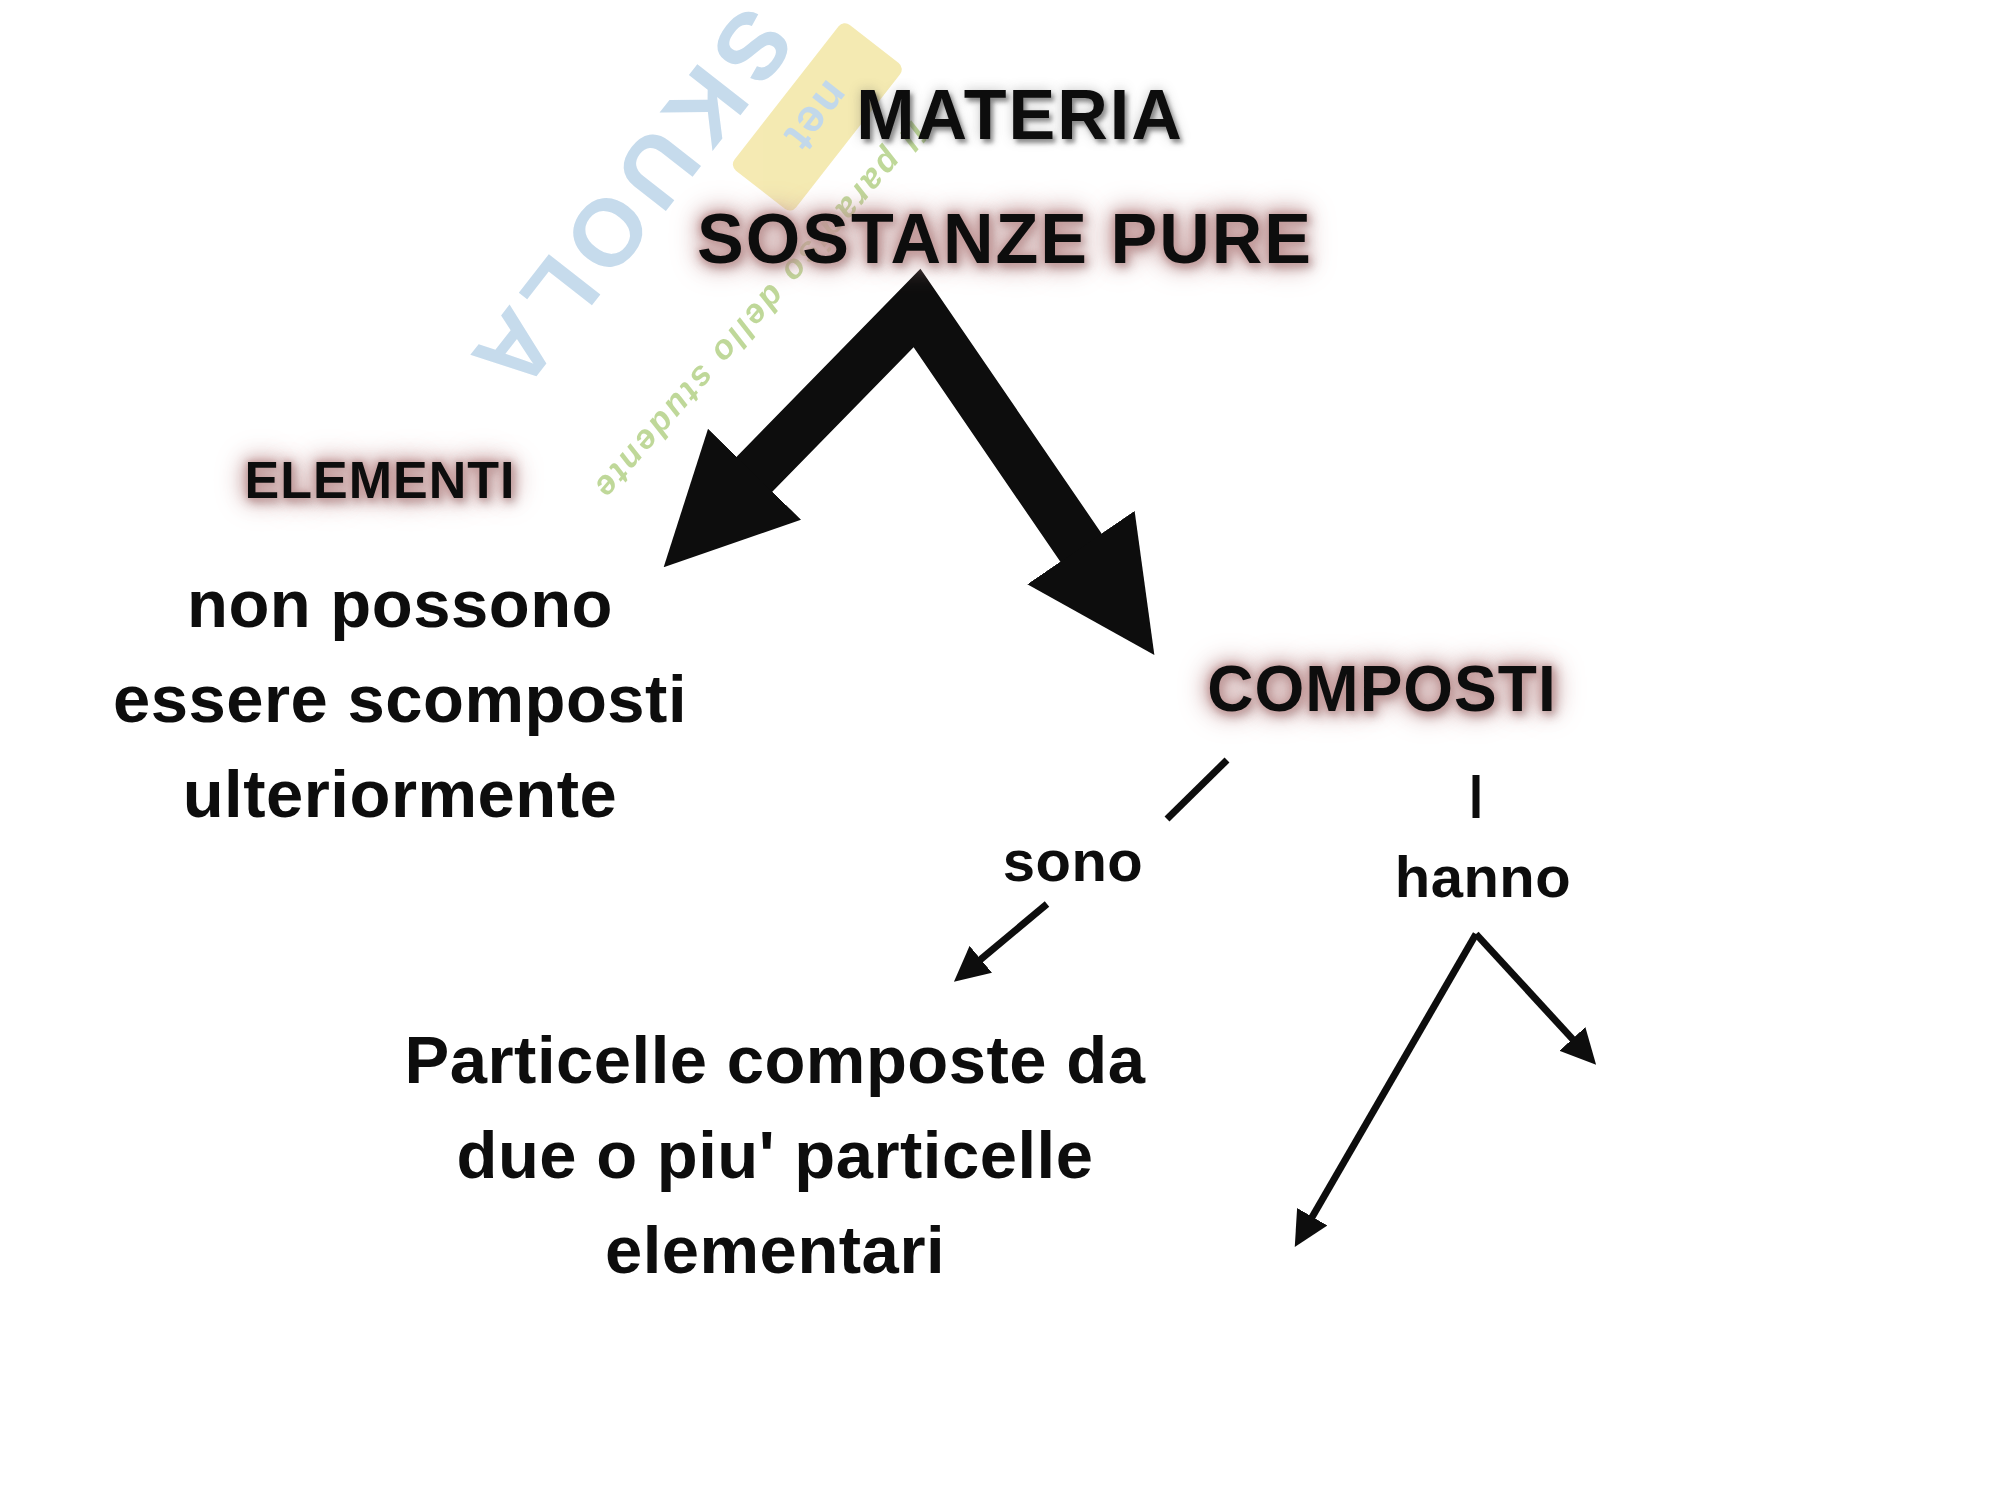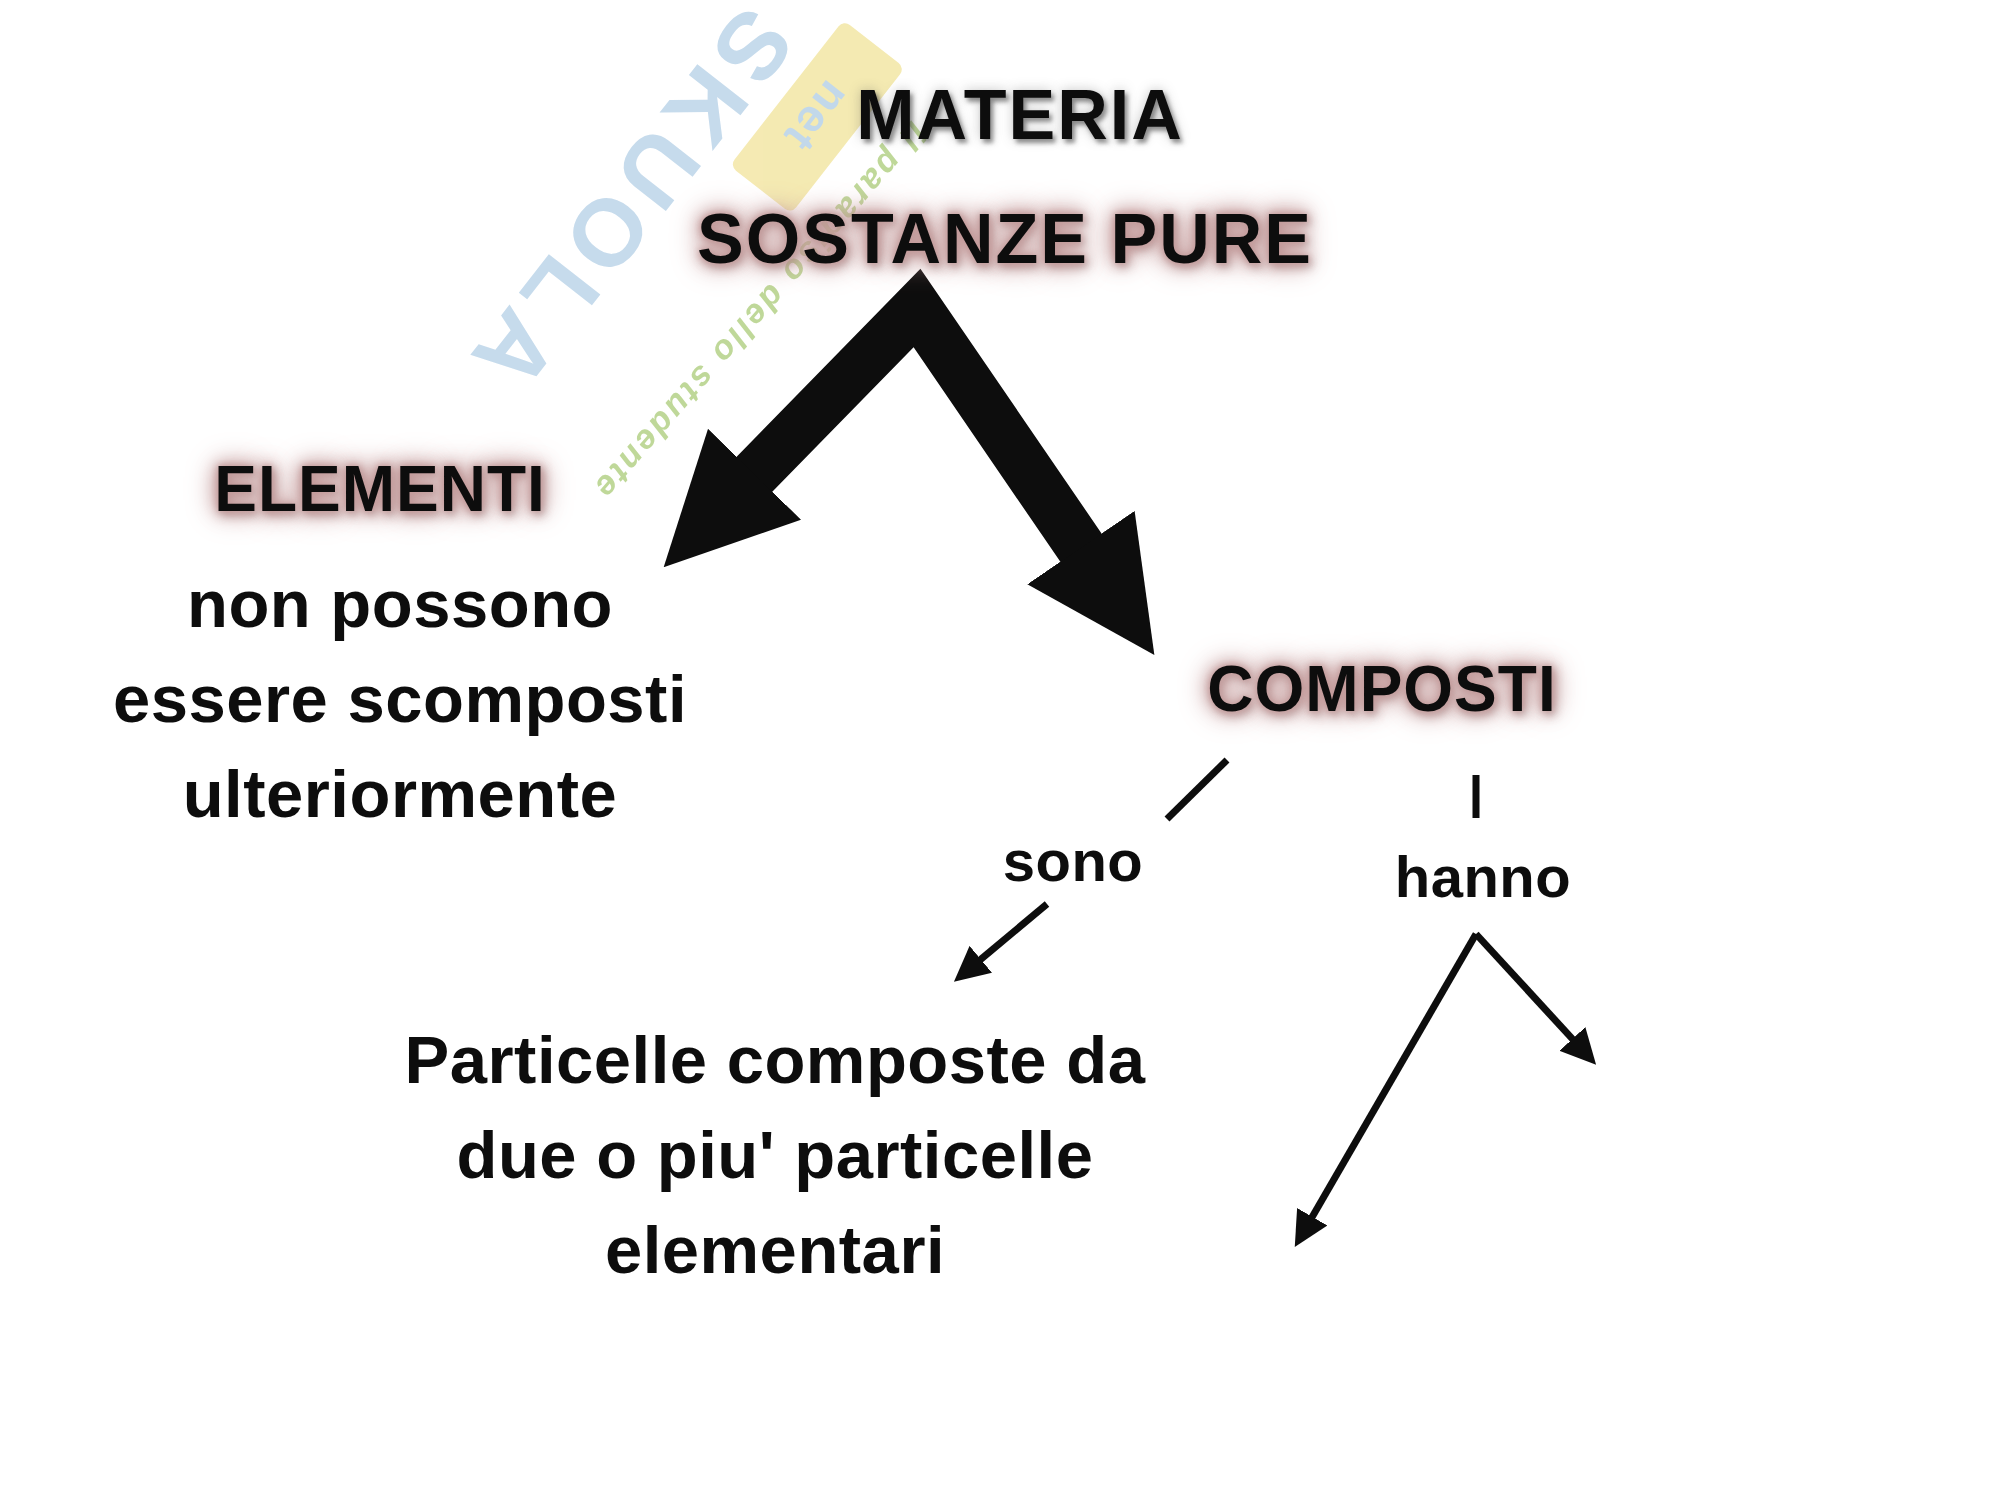--- a/index.html
+++ b/index.html
@@ -29,21 +29,21 @@
   }
   .glow {
     text-shadow:
       0 0 6px  var(--highlight_glow, #c49b9b),
       0 0 14px var(--highlight_glow, #c49b9b),
       0 0 22px var(--highlight_glow, #c49b9b),
       0 0 32px var(--highlight_glow, #c49b9b),
       3px 4px 8px rgba(110,80,80,.5);
   }
   .sz-sub   { font-size:70px; letter-spacing:2px; }
-  .sz-elem  { font-size:64px; letter-spacing:1px; }
+  .sz-elem  { font-size:52px; letter-spacing:1px; }
   .sz-comp  { font-size:64px; letter-spacing:1px; }
   .sz-conn  { font-size:58px; }
   .sz-body  { font-size:67px; }
 
   
   svg.arrows { position:absolute; left:0; top:0; width:2000px; height:1500px; }
   svg.arrows .stroke { stroke: var(--ink, #0d0d0d); fill:none; stroke-linejoin:miter; stroke-linecap:butt; }
   svg.arrows .fill   { fill: var(--ink, #0d0d0d); }
 
   

